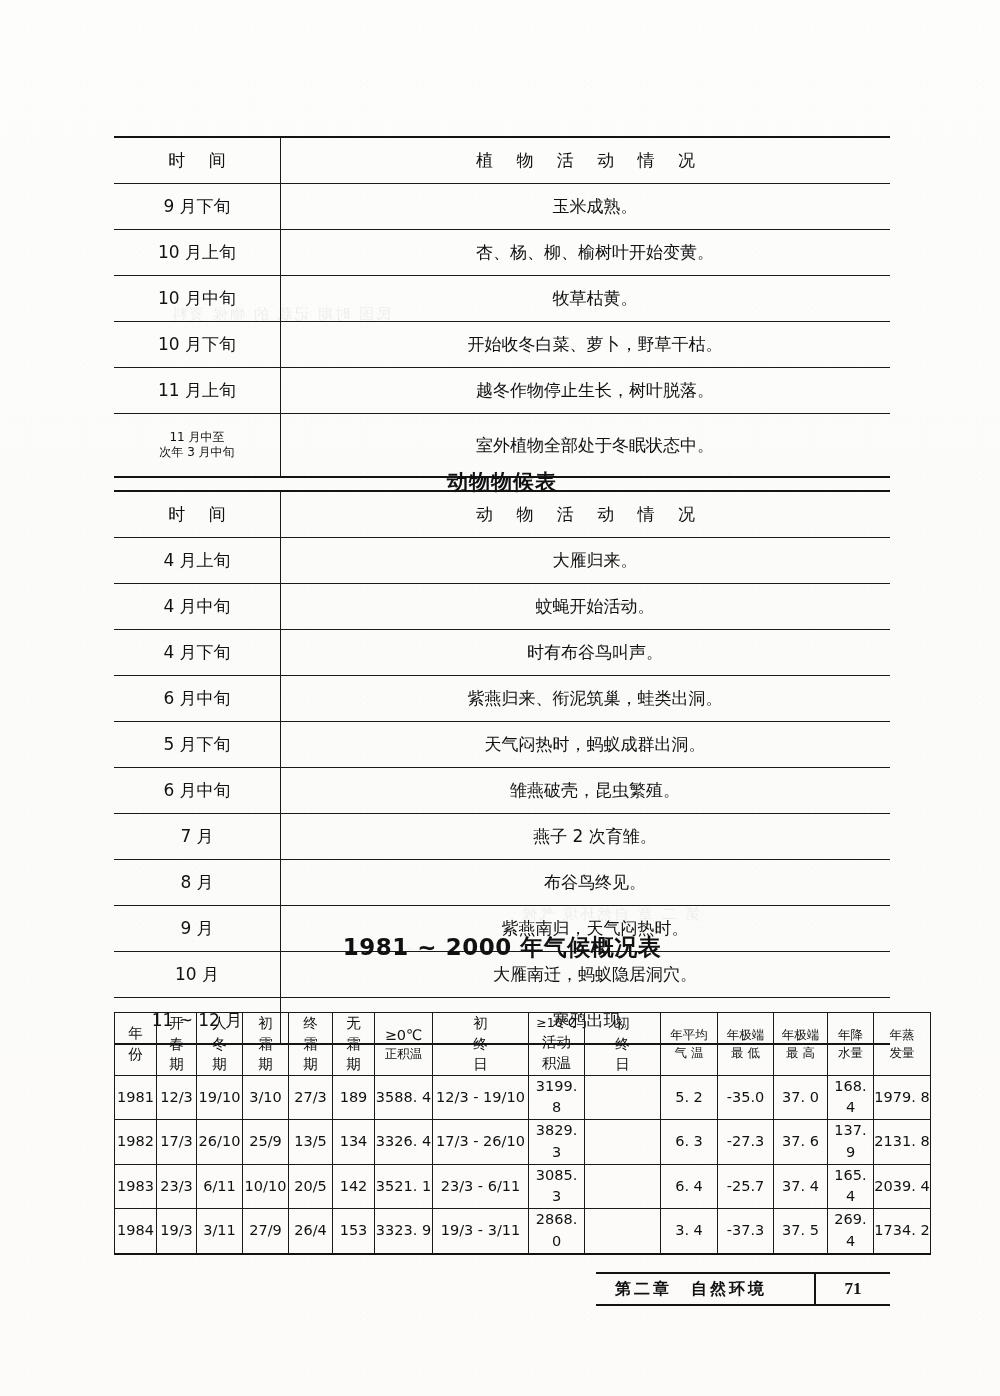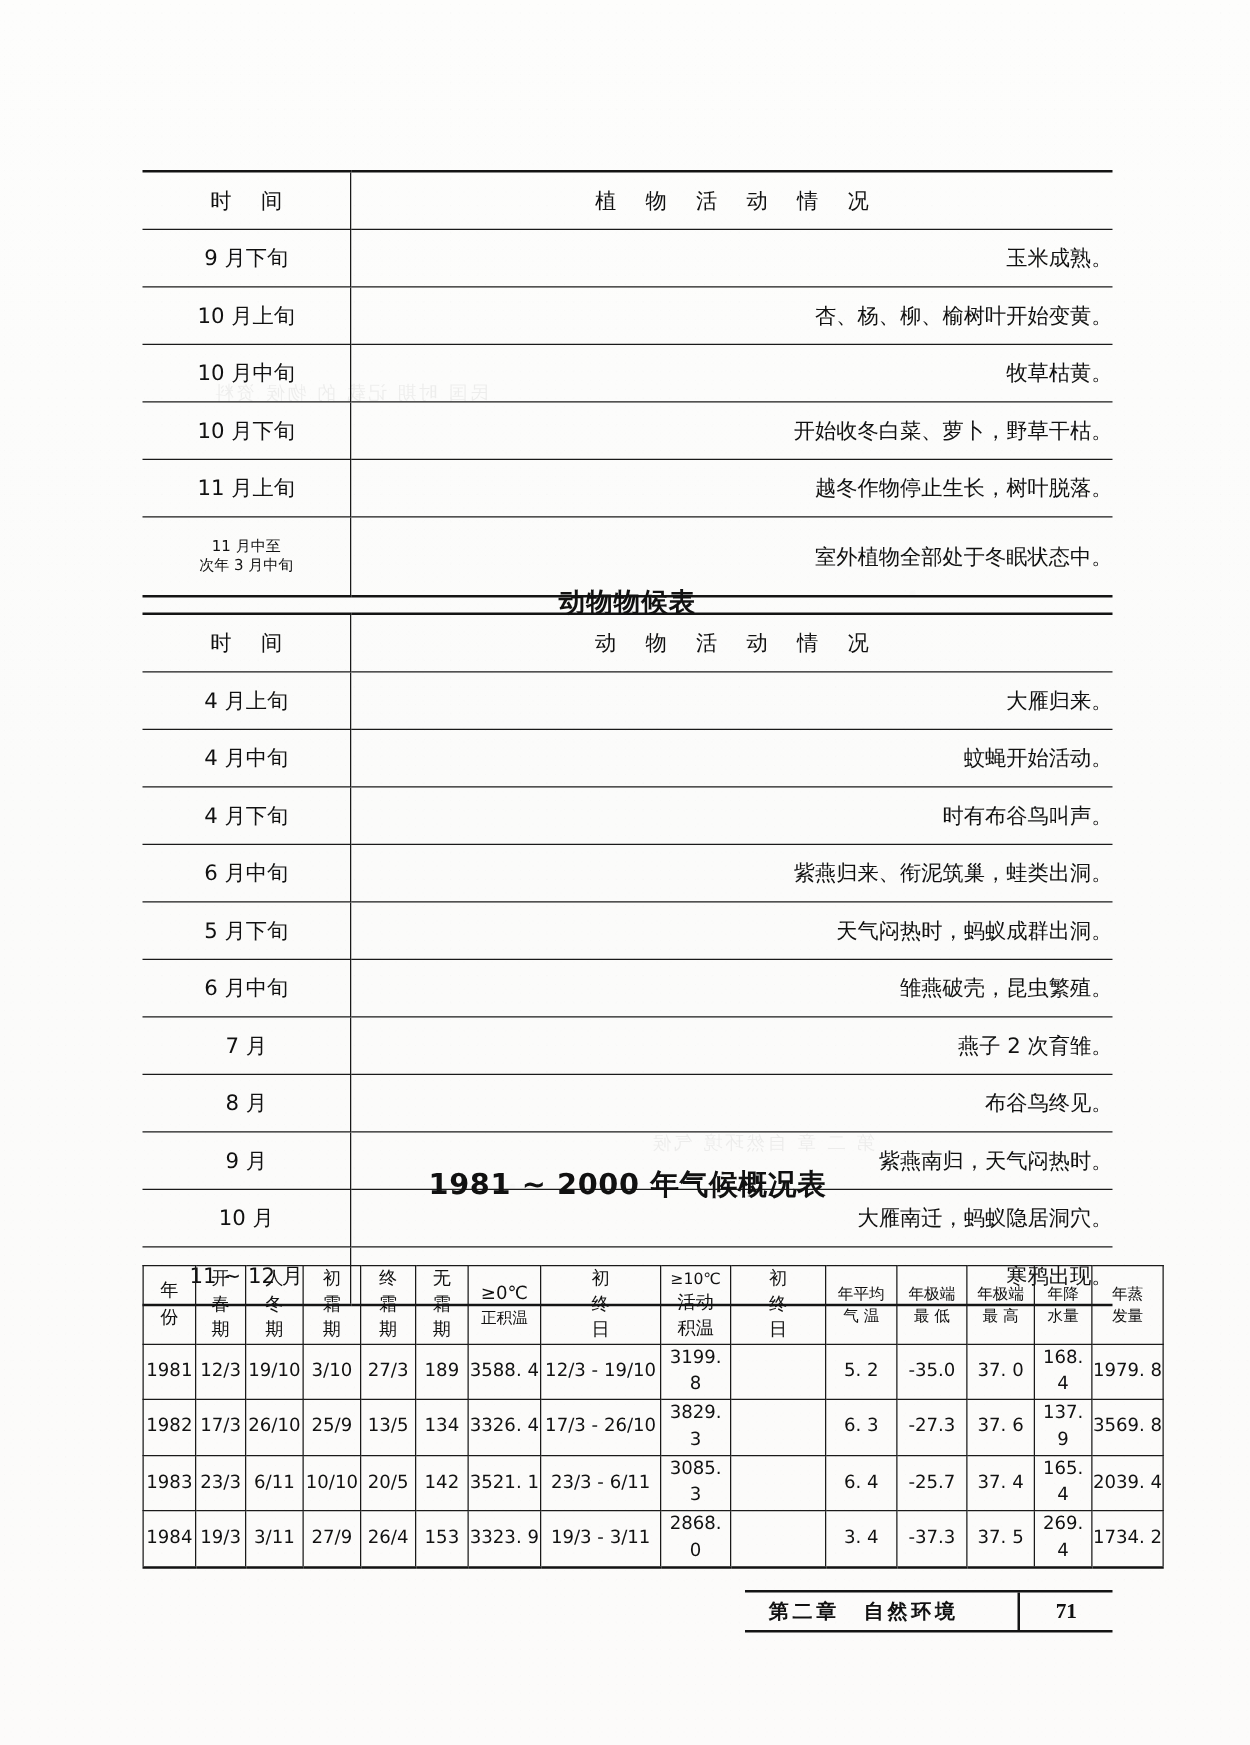--- a/index.html
+++ b/index.html
@@ -85,21 +85,21 @@
     border-bottom: 2.6px solid #141414;
   }
   .pheno .c-time {
     width: 166px;
     text-align: center;
     padding-right: 0;
     border-right: 1.6px solid #1a1a1a;
   }
   .pheno .c-desc {
     padding-left: 19px;
-    text-align: right;
+    text-align: center;
   }
   .pheno thead .c-desc,
   .pheno .hdr-desc {
     text-align: center;
     letter-spacing: 9px;
     padding-left: 0;
     padding-right: 0;
     text-indent: 9px;
   }
   .pheno .hdr-time {
@@ -404,21 +404,21 @@
         <td>13/5</td>
         <td>134</td>
         <td>3326. 4</td>
         <td>17/3 - 26/10</td>
         <td>3829. 3</td>
         <td></td>
         <td>6. 3</td>
         <td>-27.3</td>
         <td>37. 6</td>
         <td>137. 9</td>
-        <td>3569. 8</td>
+        <td>2131. 8</td>
       </tr>
       <tr>
         <td>1983</td>
         <td>23/3</td>
         <td>6/11</td>
         <td>10/10</td>
         <td>20/5</td>
         <td>142</td>
         <td>3521. 1</td>
         <td>23/3 - 6/11</td>

